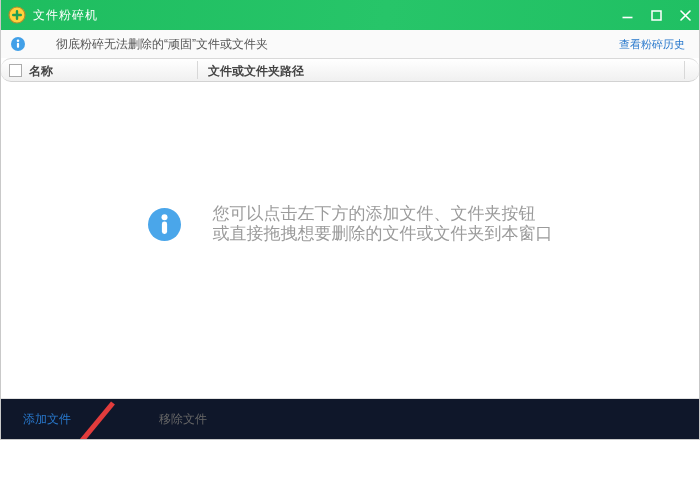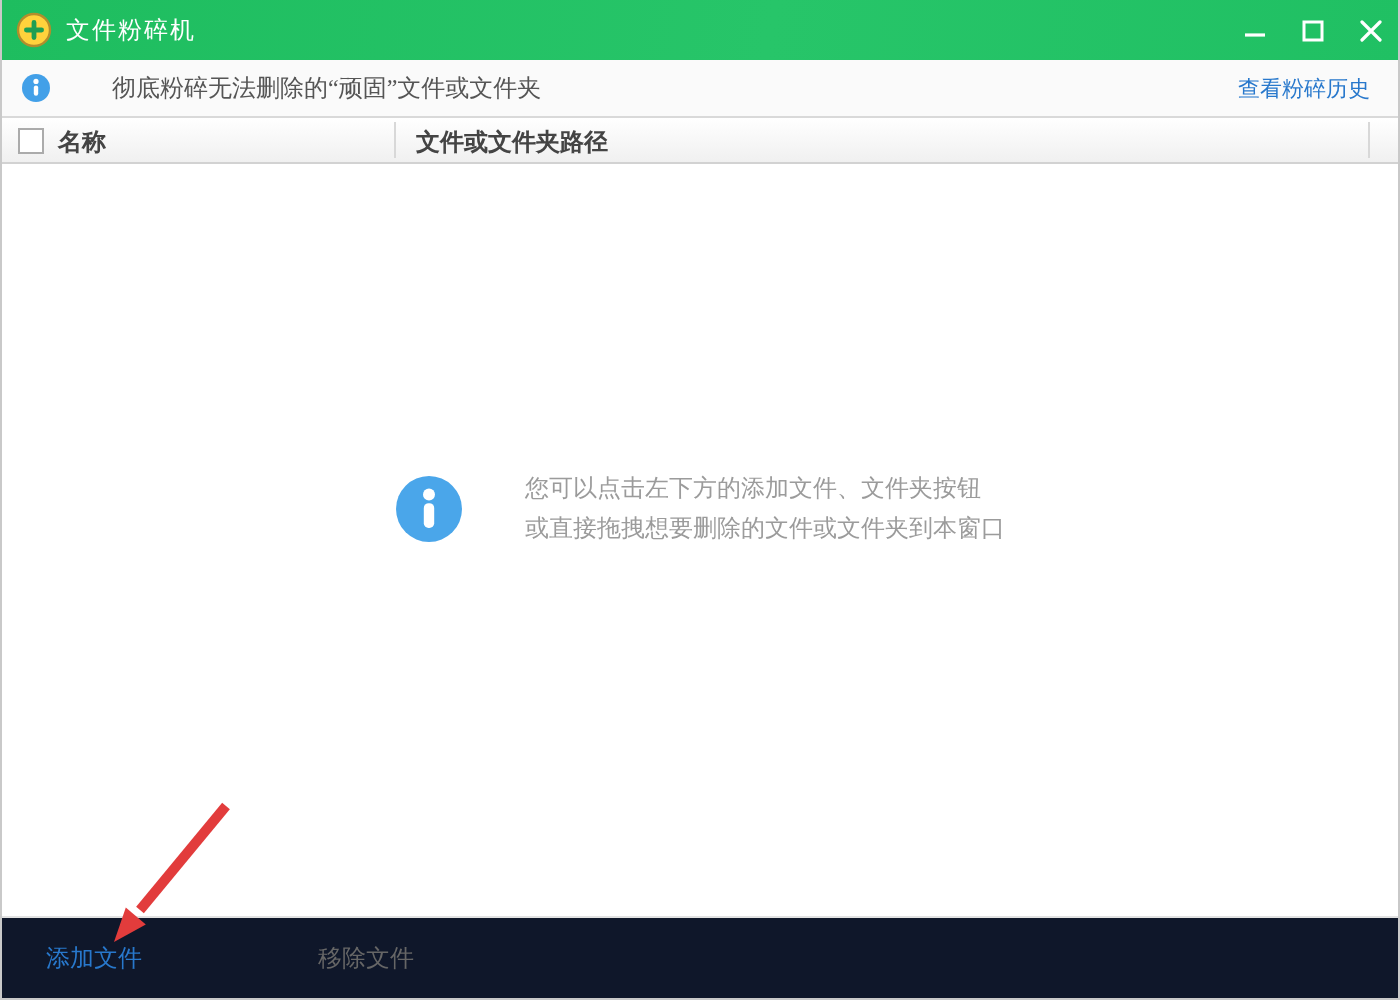--- a/index.html
+++ b/index.html
@@ -1,23 +1,23 @@
 <!DOCTYPE html>
 <html><head>
 <meta charset="utf-8">
 <style>
   * { margin:0; padding:0; box-sizing:border-box; }
   html,body { width:700px; height:500px; }
   body { font-family:"Liberation Sans", sans-serif; }
 
   .window {
-    position:relative; width:700px; height:500px;
+    position:relative; width:700px; height:440px;
     background:#fff; overflow:hidden;
     border:1px solid #c9c9c9; border-top:none;
-    display:flex; flex-direction:column;font-family:Liberation Serif, serif;
+    display:flex; flex-direction:column;
   }
 
   
   .titlebar {
     height:30px; flex:0 0 30px;
     background:linear-gradient(100deg,#1ebd5f 0%,#27c569 55%,#20c063 100%);
     display:flex; align-items:center; padding-left:8px;
     margin:0 -1px; 
   }
   .app-icon { width:18px; height:18px; display:inline-flex; }
@@ -38,40 +38,40 @@
   }
   .infobar .info-icon { width:14px; height:14px; display:inline-flex; flex:0 0 14px; }
   .infobar .msg { color:#555555; margin-left:7px; }
   .history-link { margin-left:auto; color:#2878cc; text-decoration:none; cursor:pointer; font-size:11px; }
 
   
   .table-header {
     position:relative; height:24px; flex:0 0 24px;
     background:linear-gradient(#ffffff,#f0f0f0);
     border-top:1px solid #d9d9d9; border-bottom:1px solid #d2d2d2;
-    font-size:12px; font-weight:bold; color:#444444;
+    font-size:12px; font-weight:bold; color:#444444;border-radius:10px;
   }
   .checkbox {
     position:absolute; left:8px; top:5px; width:13px; height:13px;
     background:#ffffff; border:1px solid #ababab; cursor:pointer;
   }
   .col-name { position:absolute; left:28px; top:4px; }
   .col-path { position:absolute; left:207px; top:4px; }
   .col-sep { position:absolute; top:2px; bottom:2px; width:1px; background:#d8d8d8; }
   .sep-1 { left:196px; }
   .sep-2 { left:683px; }
 
   
   .list-area {
     flex:1 1 auto; background:#ffffff; position:relative;
     display:flex; align-items:center; justify-content:center;
   }
   .hint { display:flex; align-items:center; position:relative; top:-16px; }
   .hint-icon { width:33px; height:33px; flex:0 0 33px; display:inline-flex; }
-  .hint-text { margin-left:32px; font-size:12px; color:#9b9b9b; line-height:20px; }
+  .hint-text { margin-left:32px; font-size:17px; color:#9b9b9b; line-height:20px; }
 
   
   .bottombar {
     height:41px; flex:0 0 41px; background:#0f172a; border-top:1px solid #e2e2e2;
     display:flex; align-items:center; font-size:12px;
   }
   .txt-btn { cursor:pointer; }
   .add-btn { margin-left:22px; color:#2878cc; }
   .remove-btn { margin-left:88px; color:#666666; }
   .shred-btn {

